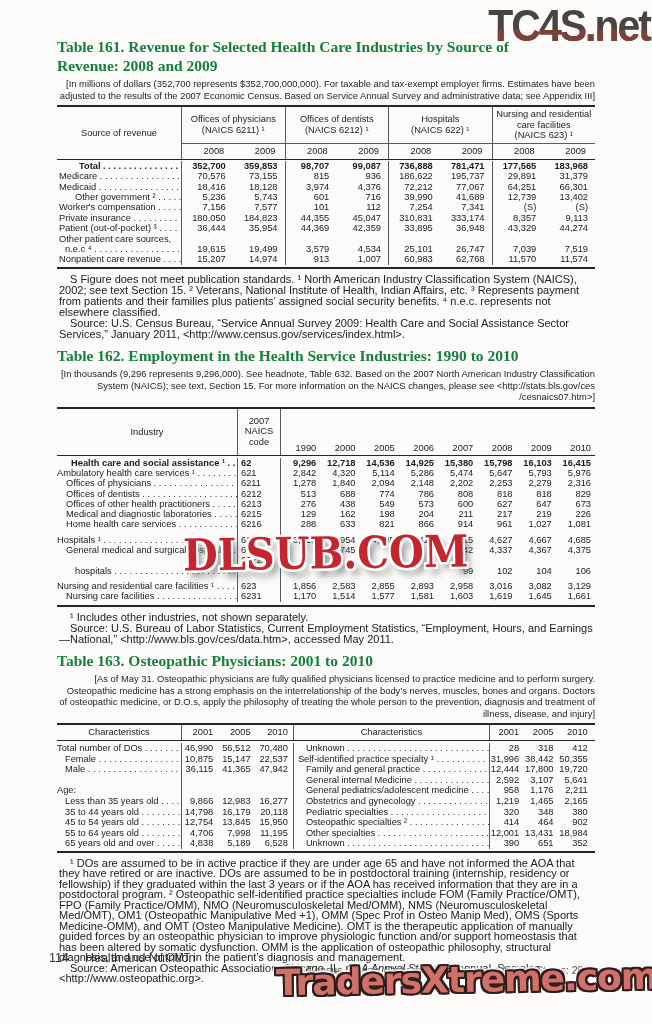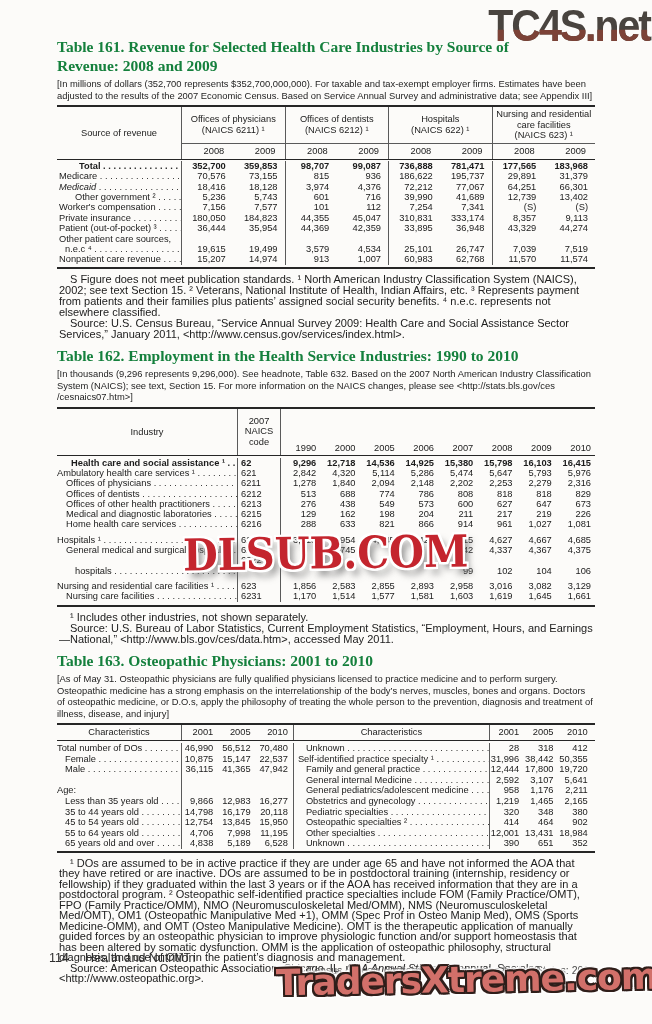--- a/index.html
+++ b/index.html
@@ -3,21 +3,21 @@
 <meta charset="utf-8">
 <style>
   html,body{margin:0;padding:0;background:#e8e8e8;}
   .page{position:relative;width:652px;height:1024px;margin:0 auto;background:#fcfbf9;
         overflow:hidden;font-family:"Liberation Sans",sans-serif;color:#1b1b1b;}
   .content{position:absolute;left:57px;top:0;width:538px;}
 
   .title{font-family:"Liberation Serif",serif;font-weight:bold;font-size:15.5px;
          line-height:18.5px;margin:0;color:#15803d;}
   .t161-title{margin-top:38px;}
-  .headnote{font-size:9.4px;line-height:11.5px;margin:3px 0 0 0;color:#242424;}
+  .headnote{font-size:9.4px;line-height:11.5px;margin:3px 0 0 0;color:#242424;text-align:right;}
   .footnote{font-size:11px;line-height:11px;margin:5px 0 0 2px;color:#202020;}
   .footnote p{margin:0;text-indent:11px;}
   .fn-small{line-height:10.5px;}
   .mt6{margin-top:7px;}
 
   .table{border-top:2px solid #262626;border-bottom:2px solid #262626;margin-top:4px;
          font-size:9.3px;}
   .b{font-weight:bold;}
   .dots{flex:1 1 auto;overflow:hidden;white-space:nowrap;color:#2a2a2a;}
   .dots::after{content:"\00a0.\00a0.\00a0.\00a0.\00a0.\00a0.\00a0.\00a0.\00a0.\00a0.\00a0.\00a0.\00a0.\00a0.\00a0.\00a0.\00a0.\00a0.\00a0.\00a0.\00a0.\00a0.\00a0.\00a0.\00a0.\00a0.\00a0.\00a0.\00a0.\00a0.\00a0.\00a0.\00a0.\00a0.\00a0.\00a0.\00a0.";}
@@ -175,21 +175,21 @@
             <span class="t1-val">73,155</span>
             <span class="t1-val gb">815</span>
             <span class="t1-val">936</span>
             <span class="t1-val gb">186,622</span>
             <span class="t1-val">195,737</span>
             <span class="t1-val gb">29,891</span>
             <span class="t1-val">31,379</span>
           </div>
           <div class="t1-row">
             <div class="t1-lbl">
-              <span class="lbl" style="padding-left: 2px; white-space: nowrap; font-style: italic;">Medicaid</span>
+              <span class="lbl" style="padding-left: 2px; white-space: nowrap;">Medicaid</span>
               <span class="dots"></span>
             </div>
             <span class="t1-val gb">18,416</span>
             <span class="t1-val">18,128</span>
             <span class="t1-val gb">3,974</span>
             <span class="t1-val">4,376</span>
             <span class="t1-val gb">72,212</span>
             <span class="t1-val">77,067</span>
             <span class="t1-val gb">64,251</span>
             <span class="t1-val">66,301</span>

